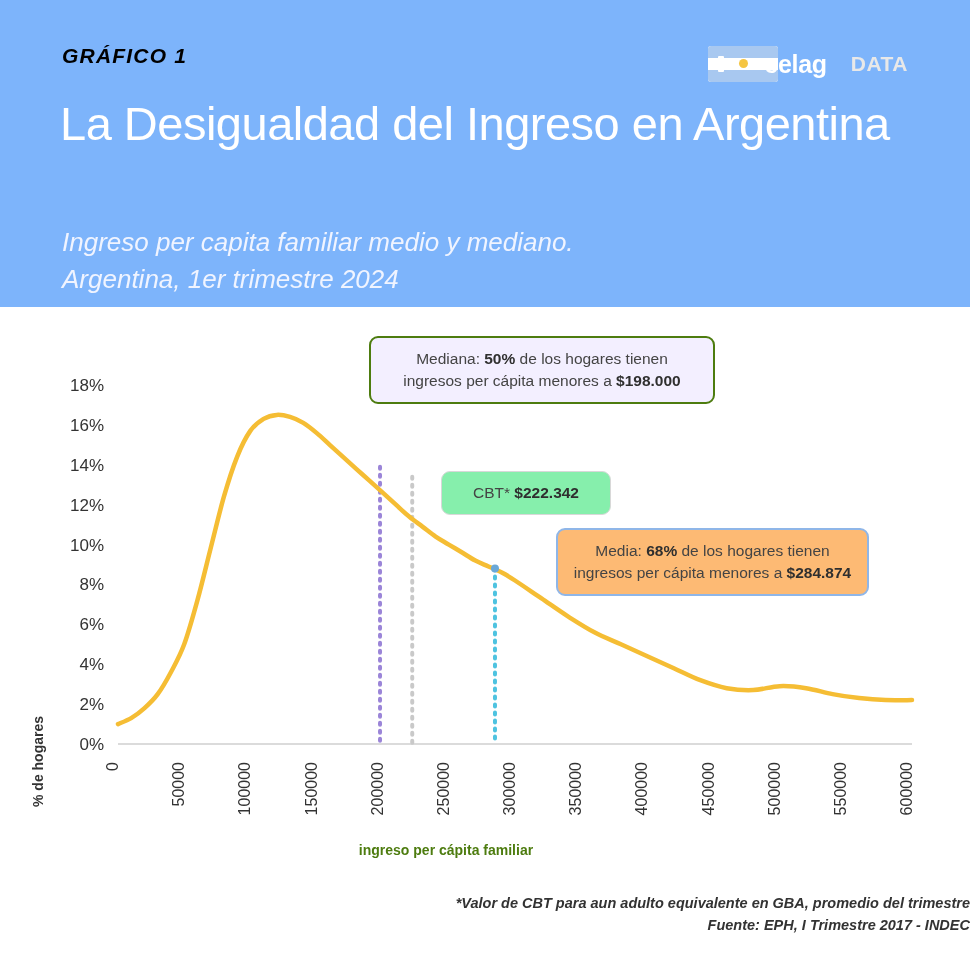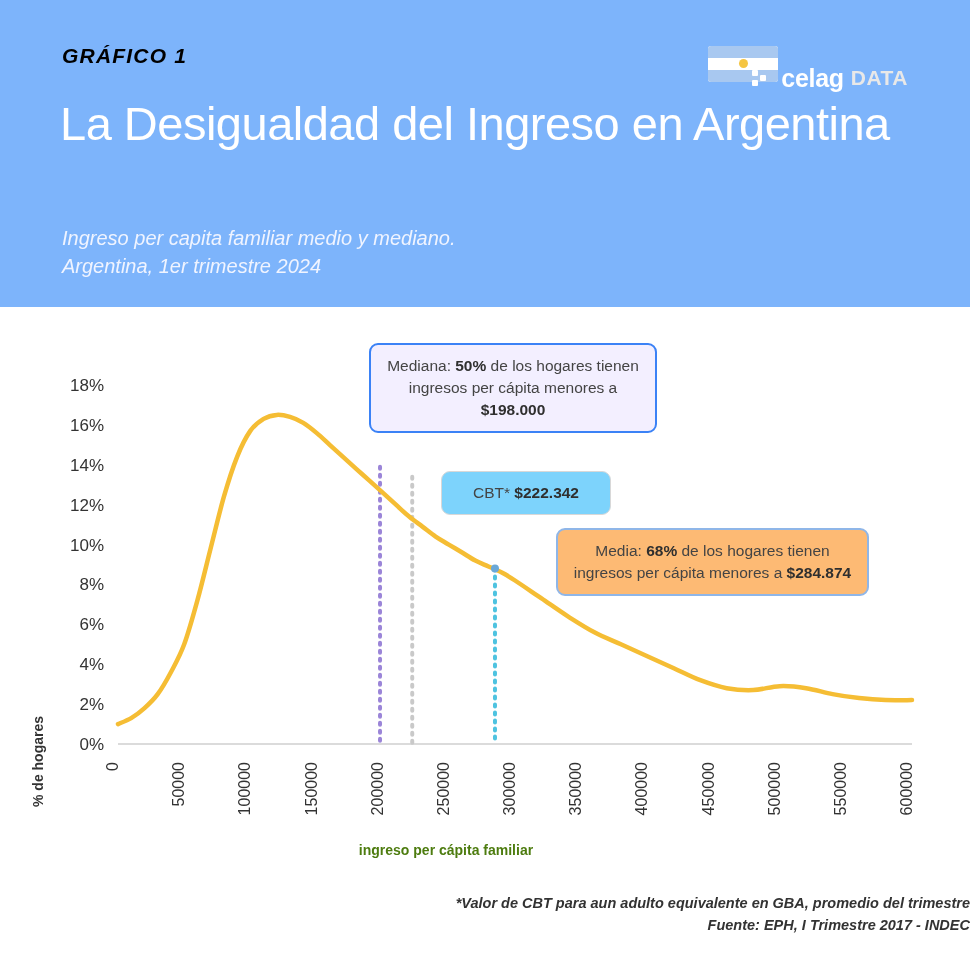--- a/index.html
+++ b/index.html
@@ -35,21 +35,21 @@
     font-size: 47px;
     font-weight: normal;
     line-height: 1.18;
     color: #ffffff;
     letter-spacing: -0.5px;
   }
   .subtitle {
     position: absolute;
     left: 62px; top: 224px;
     width: 760px;
-    font-size: 20px;
+    font-size: 26px;
     font-style: italic;
     line-height: 1.42;
     color: #f0f4ff;
   }
   .flag {
     position: absolute;
     right: 192px; top: 46px;
     width: 70px; height: 36px;
     border-radius: 3px;
     overflow: hidden;
@@ -62,23 +62,23 @@
   .sun {
     position: absolute;
     left: 50%; top: 50%;
     width: 9px; height: 9px;
     margin: -4.5px 0 0 -4.5px;
     border-radius: 50%;
     background: #f5c542;
   }
   .brand {
     position: absolute;
-    right: 62px; top: 59px;
+    right: 62px; top: 45px;
     height: 38px;
-    display: flex; align-items: center; gap: 7px;
+    display: flex; align-items: center; gap: 24px;
   }
   .brand-mark {
     width: 22px; height: 22px;
     position: relative;
   }
   .brand-mark i {
     position: absolute;
     background: #ffffff;
     border-radius: 1px;
     display: block;
@@ -131,29 +131,29 @@
     position: absolute;
     border-radius: 9px;
     padding: 10px 14px;
     font-size: 15.5px;
     line-height: 1.42;
     color: #444;
     text-align: center;
   }
   .callout b { color: #2f2f2f; }
   .callout.mediana {
-    left: 369px; top: 36px;
-    width: 288px;
+    left: 369px; top: 29px;
+    width: 346px;
     background: #f3efff;
-    border: 2px solid #3b82f6;
+    border: 2px solid #4d7c0f;
   }
   .callout.cbt {
     left: 441px; top: 164px;
     width: 170px;
-    background: #7dd3fc;
+    background: #86efac;
     border: 1px solid #d8d8d8;
     padding: 10px 12px;
   }
   .callout.media {
     left: 556px; top: 221px;
     width: 313px;
     background: #fdba74;
     border: 2px solid #8fb6e8;
   }
 </style>

